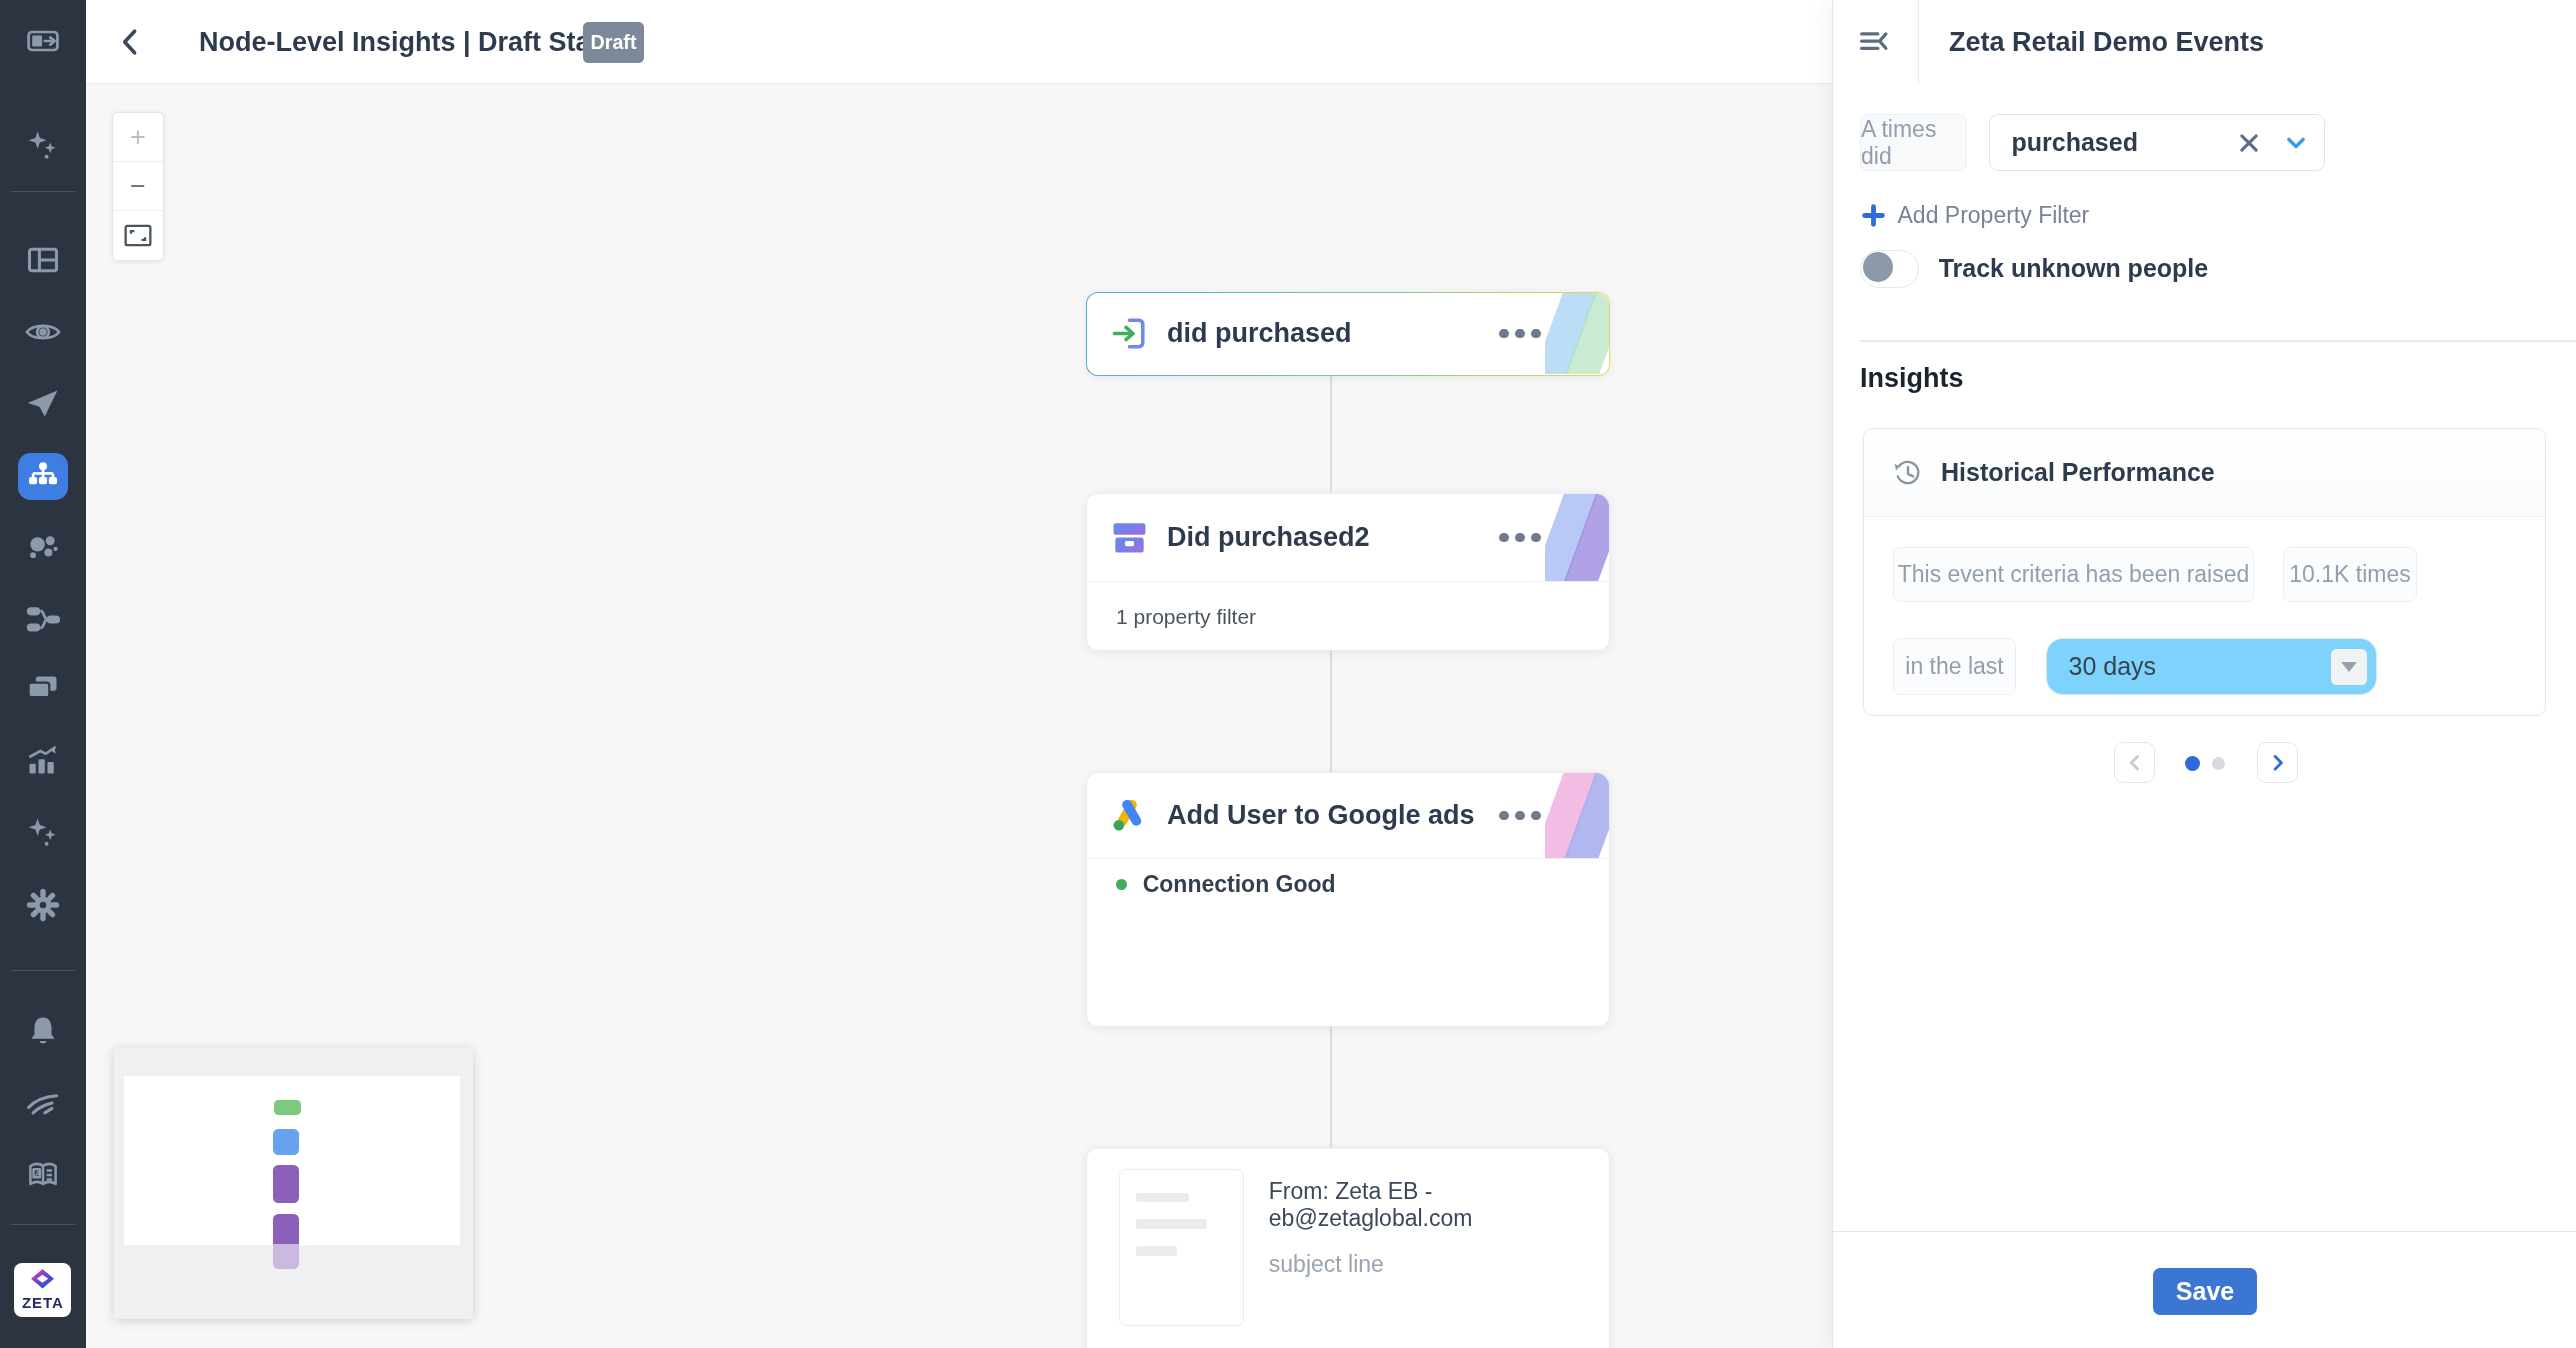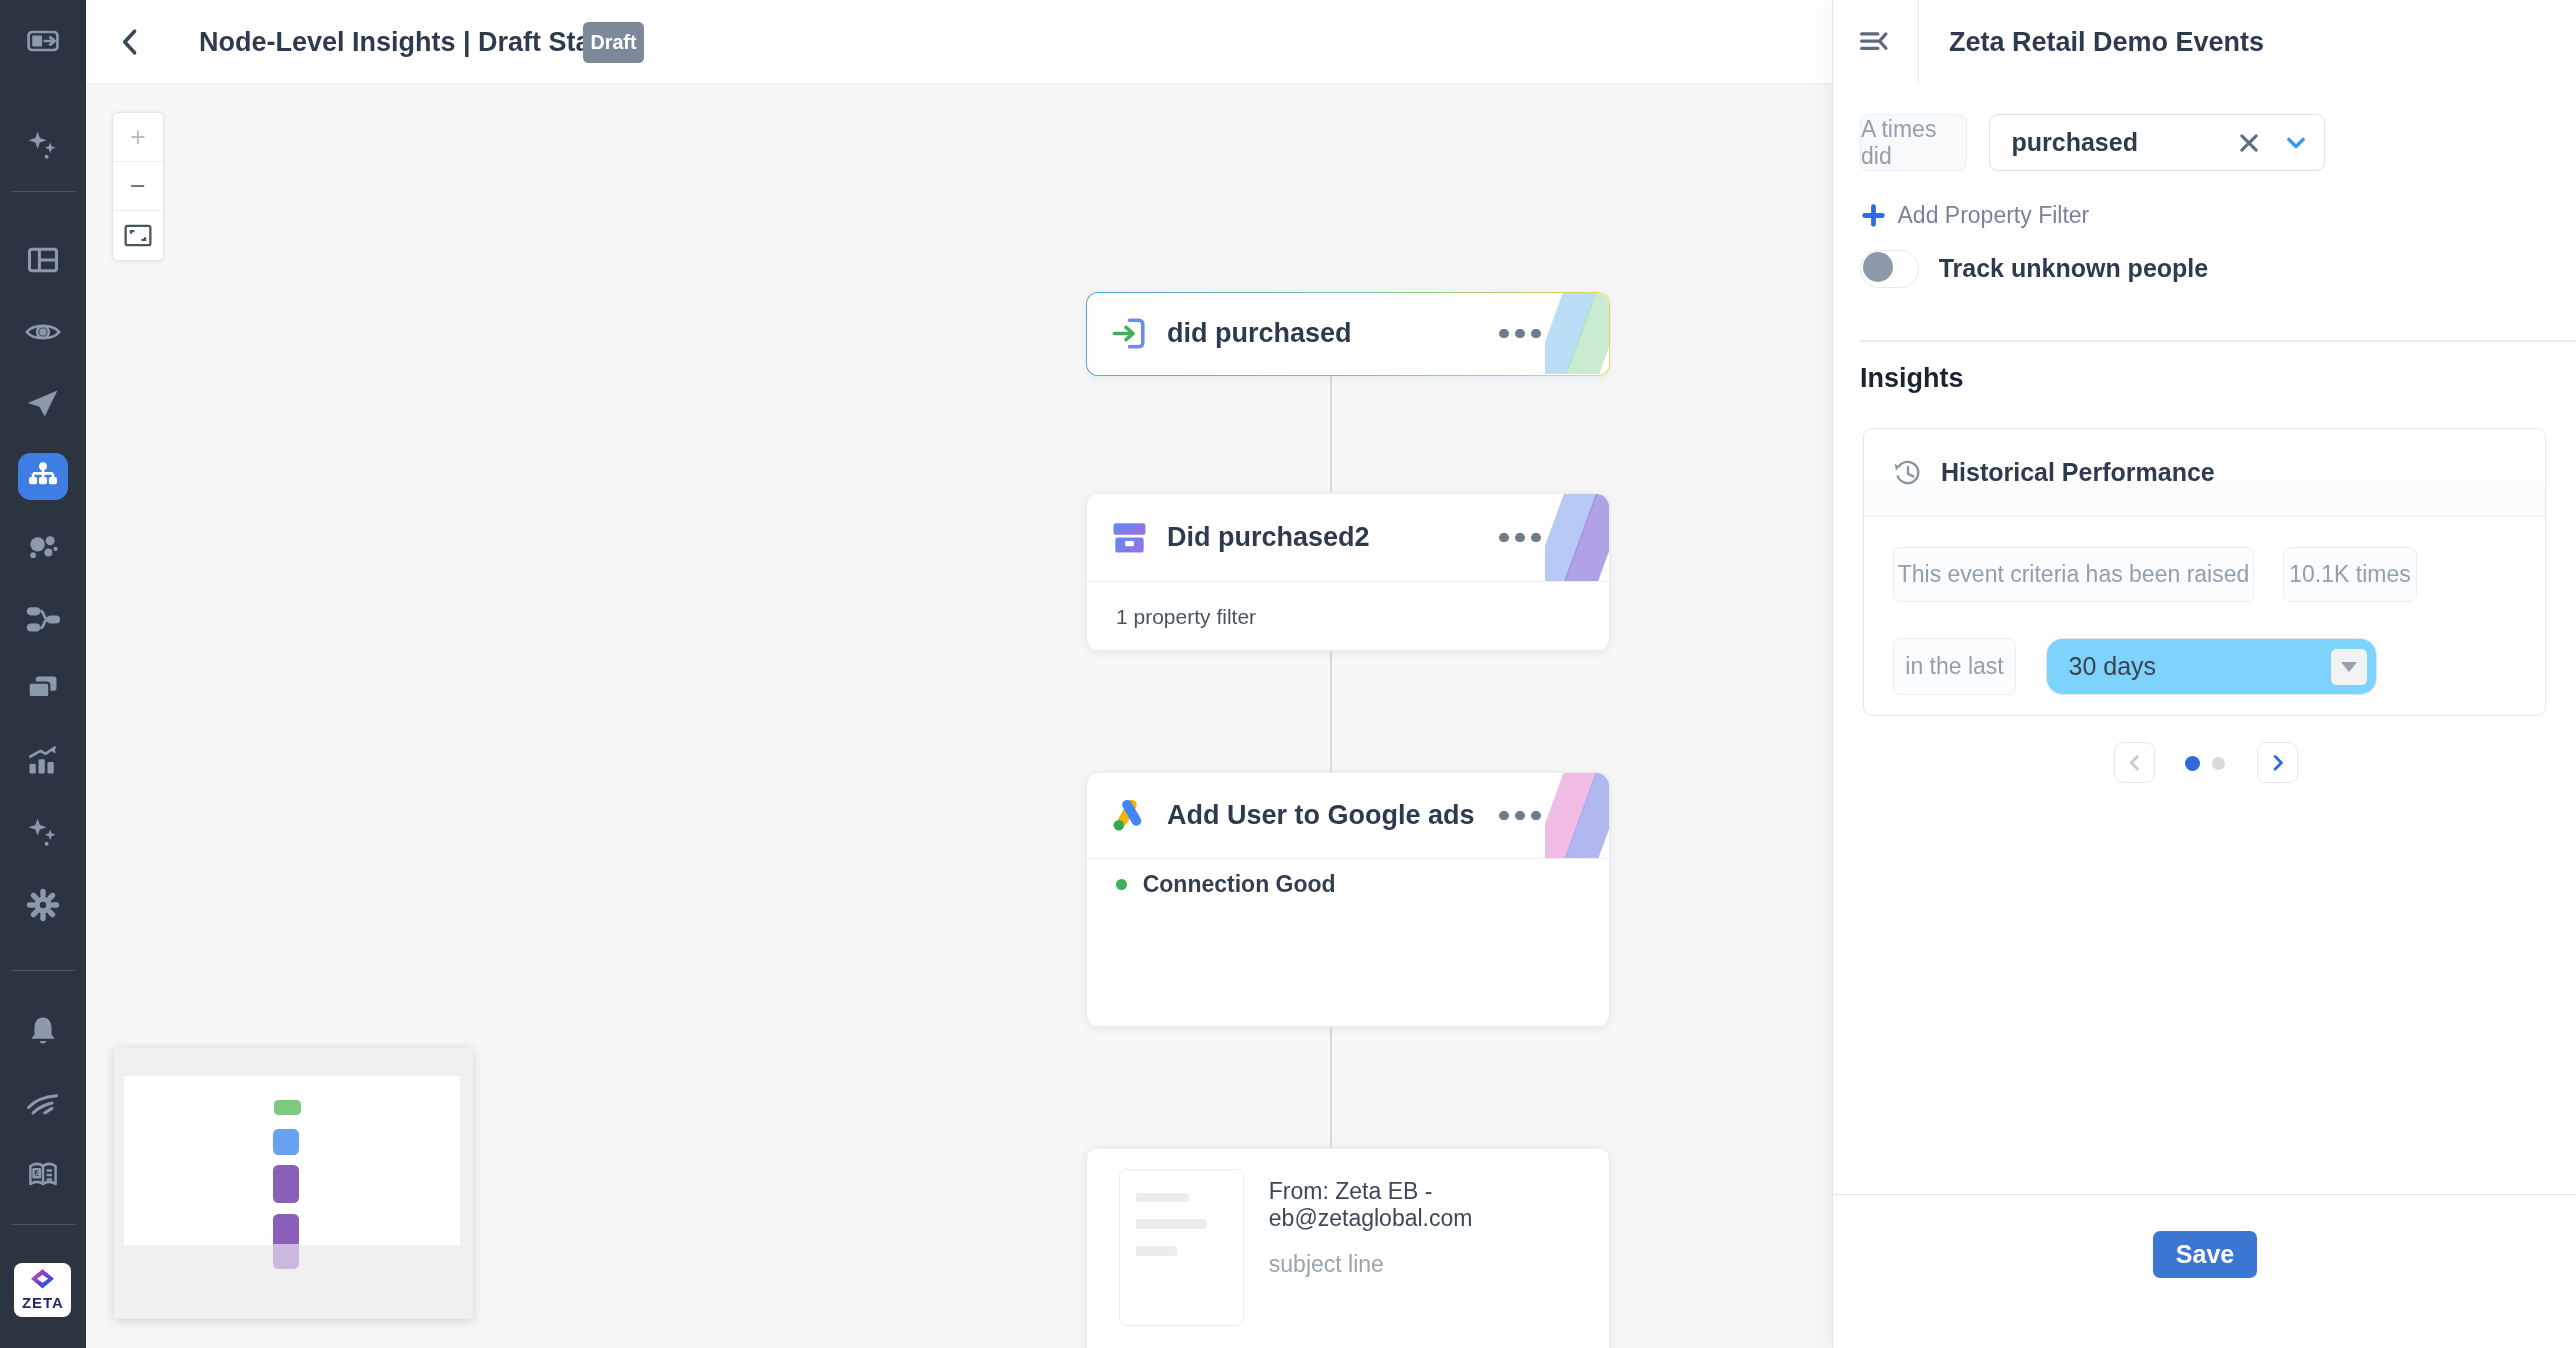--- a/index.html
+++ b/index.html
@@ -128,21 +128,21 @@
   .tri { width:0; height:0; border-left:8px solid transparent; border-right:8px solid transparent; border-top:10.7px solid #98A1AB; }
 
   .pagebtn { position:absolute; top:742px; width:41px; height:41px; border:1.8px solid #E5E8EB; border-radius:9px; background:#fff;
              display:flex; align-items:center; justify-content:center; cursor:pointer; }
   .pg-prev { left:281px; }
   .pg-next { left:424px; }
   .pdot { position:absolute; top:756px; border-radius:50%; }
   .pdot.d1 { left:352px; width:15px; height:15px; background:#2F6BD8; }
   .pdot.d2 { left:379px; width:13.4px; height:13.4px; background:#D7DADE; top:757px; }
 
-  .p-foot { position:absolute; left:0; right:0; top:1194px; height:116px; border-top:1.8px solid #E4E5E8; }
+  .p-foot { position:absolute; left:0; right:0; top:1231px; height:116px; border-top:1.8px solid #E4E5E8; }
   .save-btn { position:absolute; left:320px; top:36px; width:104px; height:47px; background:#3A76D2; border:none; border-radius:7.2px;
               color:#fff; font-size:25px; font-weight:bold; font-family:"Liberation Sans",sans-serif; cursor:pointer; }
 </style>
 </head>
 <body>
 
 <div class="screen">
 
   <nav class="sidebar">
     <div class="side-ic" style="top:23px">

